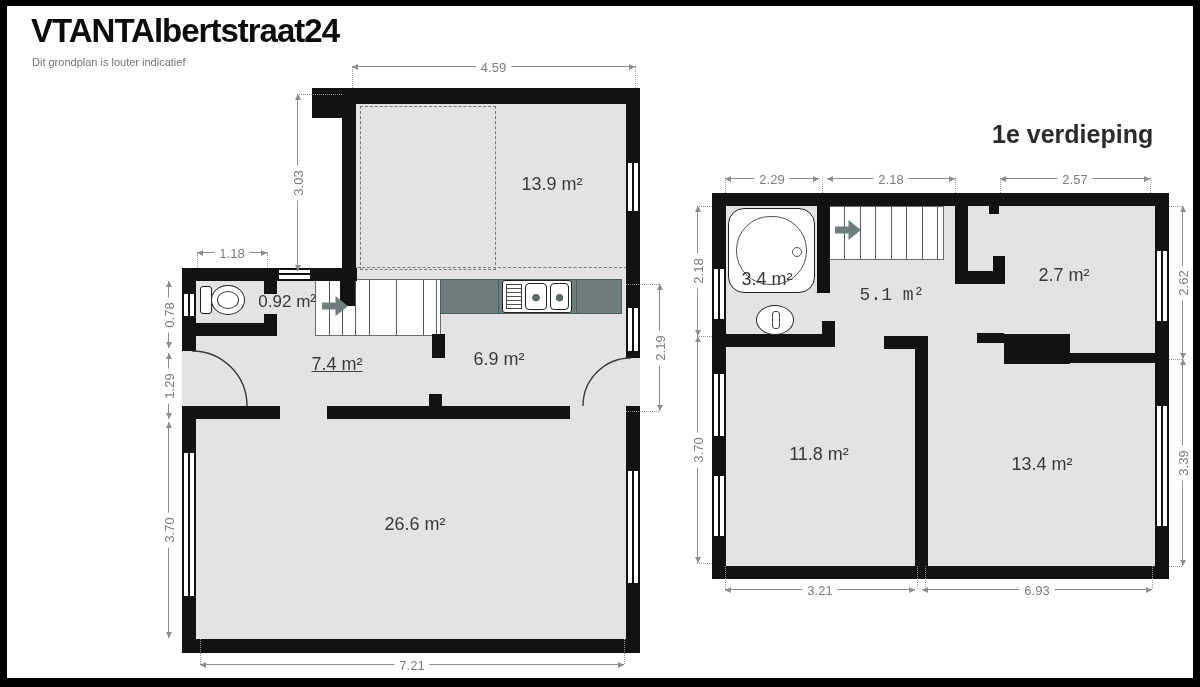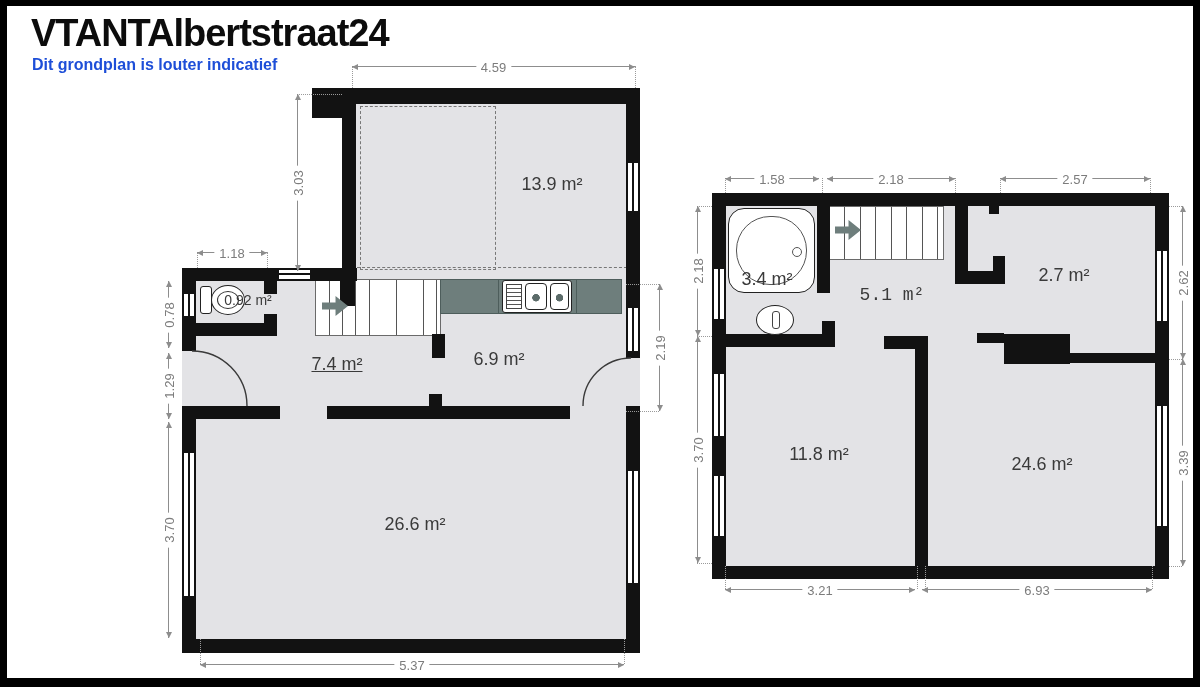--- a/index.html
+++ b/index.html
@@ -1,20 +1,20 @@
 <!DOCTYPE html>
 <html style="--wall: #121212; --floor: #e3e3e6; --counter: #6e7e7c; --dim: #8d8d8d; --label: #3a3a3a;"><head>
 <meta charset="utf-8">
 <style>
   html,body{margin:0;padding:0;background:#555;}
   .canvas{position:relative;width:1200px;height:687px;background:#fff;overflow:hidden;
     border-left:7px solid #000;border-right:7px solid #000;border-top:6px solid #000;border-bottom:9px solid #000;
     box-sizing:border-box;font-family:"Liberation Sans","DejaVu Sans",sans-serif;}
-  .title{position:absolute;left:24px;top:6px;font-size:38px;font-weight:800;color:#0c0c0c;letter-spacing:-1px;}
-  .subtitle{position:absolute;left:25px;top:50px;font-size:16px;font-weight:700;color:#1d4ed8;}
+  .title{position:absolute;left:24px;top:6px;font-size:33px;font-weight:800;color:#0c0c0c;letter-spacing:-1px;}
+  .subtitle{position:absolute;left:25px;top:50px;font-size:11px;font-weight:400;color:#737373;}
   .floor-title{position:absolute;font-size:23px;font-weight:700;color:#2b2b2b;}
   .plan{position:absolute;}
   .floor{position:absolute;background:var(--floor,#e3e3e6);z-index:1;}
   .w{position:absolute;background:var(--wall,#121212);z-index:4;}
   .winv{position:absolute;z-index:5;background:linear-gradient(to right,var(--wall,#121212) 0 2px,#fff 2px 6px,var(--wall,#121212) 6px 8px,#fff 8px 12px,var(--wall,#121212) 12px 14px);}
   .winh{position:absolute;z-index:5;background:linear-gradient(to bottom,var(--wall,#121212) 0 2px,#fff 2px 5px,var(--wall,#121212) 5px 7px,#fff 7px 11px,var(--wall,#121212) 11px 13px);}
   .stairs{position:absolute;z-index:3;background-color:#fff;border:1px solid #6a6a6a;
     background-image:repeating-linear-gradient(to right,transparent 0 12.5px,#555 12.5px 13.5px);}
   .stairs.ff{background-image:repeating-linear-gradient(to right,transparent 0 14.5px,#555 14.5px 15.5px);}
   .sarrow{position:absolute;z-index:6;background:var(--counter,#6e7e7c);
@@ -46,20 +46,21 @@
   .toilet-in{position:absolute;left:5px;top:5px;right:5px;bottom:5px;border:1.2px solid #333;border-radius:50%;}
   .sink-tap{position:absolute;left:50%;top:5px;width:6px;height:16px;margin-left:-3px;border:1.2px solid #444;border-radius:3px;}
 </style>
 </head>
 <body>
 
 <div class="canvas">
 
   <div class="title">VTANTAlbertstraat24</div>
   <div class="subtitle">Dit grondplan is louter indicatief</div>
+  <div class="floor-title" style="left:985px;top:114px;font-size:25px;">1e verdieping</div>
 
   <div class="plan" id="gf" style="left:175px;top:60px;width:500px;height:615px;">
 
     <div class="floor" style="left:160px;top:30px;width:298px;height:185px;"></div>
     <div class="floor" style="left:0px;top:202px;width:458px;height:385px;"></div>
 
     <div class="dashrect" style="left:178px;top:40px;width:134px;height:162px;"></div>
     <div class="dashline" style="left:175px;top:201px;width:270px;"></div>
 
     <div class="w" style="left:160px;top:22px;width:298px;height:16px;"></div>
@@ -115,21 +116,21 @@
     <div class="w" style="left:0px;top:573px;width:458px;height:14px;"></div>
 
     <svg class="arcsvg" style="left:10px;top:285px;" width="56" height="56">
       <path d="M 0 0 A 55 55 0 0 1 55 55" fill="none" stroke="#3a3a3a" stroke-width="1.4"></path>
     </svg>
     <svg class="arcsvg" style="left:401px;top:292px;" width="48" height="48">
       <path d="M 48 0 A 48 48 0 0 0 0 48" fill="none" stroke="#3a3a3a" stroke-width="1.4"></path>
     </svg>
 
     <div class="lblroom" style="left:310px;top:108px;width:120px;">13.9 m²</div>
-    <div class="lblroom" style="left:10px;top:226px;width:112px;font-size:14px;">0.92 m²</div>
+    <div class="lblroom" style="left:22px;top:226px;width:112px;font-size:17px;text-align:right;">0.92 m²</div>
     <div class="lblroom" style="left:95px;top:288px;width:120px;text-decoration:underline;">7.4 m²</div>
     <div class="lblroom" style="left:257px;top:283px;width:120px;">6.9 m²</div>
     <div class="lblroom" style="left:168px;top:448px;width:130px;">26.6 m²</div>
 
     <div class="dimh" style="left:170px;top:0px;width:283px;">
         <span>4.59</span>
       </div>
     <div class="dimv" style="left:115px;top:28px;height:177px;">
         <span>3.03</span>
       </div>
@@ -142,21 +143,21 @@
     <div class="dimv" style="left:-14px;top:287px;height:66px;">
         <span>1.29</span>
       </div>
     <div class="dimv" style="left:-14px;top:356px;height:216px;">
         <span>3.70</span>
       </div>
     <div class="dimv" style="left:477px;top:218px;height:127px;">
         <span>2.19</span>
       </div>
     <div class="dimh" style="left:18px;top:598px;width:424px;">
-        <span>5.37</span>
+        <span>7.21</span>
       </div>
 
     <div class="dotv" style="left:170px;top:0px;height:22px;"></div>
     <div class="dotv" style="left:453px;top:0px;height:22px;"></div>
     <div class="doth" style="left:115px;top:28px;width:45px;"></div>
     <div class="dotv" style="left:15px;top:186px;height:16px;"></div>
     <div class="dotv" style="left:85px;top:186px;height:16px;"></div>
     <div class="doth" style="left:444px;top:218px;width:33px;"></div>
     <div class="doth" style="left:444px;top:345px;width:33px;"></div>
     <div class="dotv" style="left:18px;top:573px;height:25px;"></div>
@@ -205,24 +206,24 @@
     <div class="w" style="left:265px;top:140px;width:27px;height:10px;"></div>
     <div class="w" style="left:358px;top:160px;width:85px;height:10px;"></div>
 
     <div class="w" style="left:203px;top:143px;width:13px;height:230px;"></div>
     <div class="w" style="left:172px;top:143px;width:44px;height:13px;"></div>
 
     <div class="lblroom" style="left:10px;top:76px;width:90px;">3.4 m²</div>
     <div class="lblroom" style="left:130px;top:92px;width:100px;font-family:Liberation Mono, monospace;">5.1 m²</div>
     <div class="lblroom" style="left:302px;top:72px;width:100px;">2.7 m²</div>
     <div class="lblroom" style="left:55px;top:251px;width:104px;">11.8 m²</div>
-    <div class="lblroom" style="left:280px;top:261px;width:100px;">24.6 m²</div>
+    <div class="lblroom" style="left:280px;top:261px;width:100px;">13.4 m²</div>
 
     <div class="dimh" style="left:13px;top:-15px;width:94px;">
-        <span>1.58</span>
+        <span>2.29</span>
       </div>
     <div class="dimh" style="left:115px;top:-15px;width:128px;">
         <span>2.18</span>
       </div>
     <div class="dimh" style="left:288px;top:-15px;width:150px;">
         <span>2.57</span>
       </div>
     <div class="dimv" style="left:-15px;top:13px;height:130px;">
         <span>2.18</span>
       </div>

